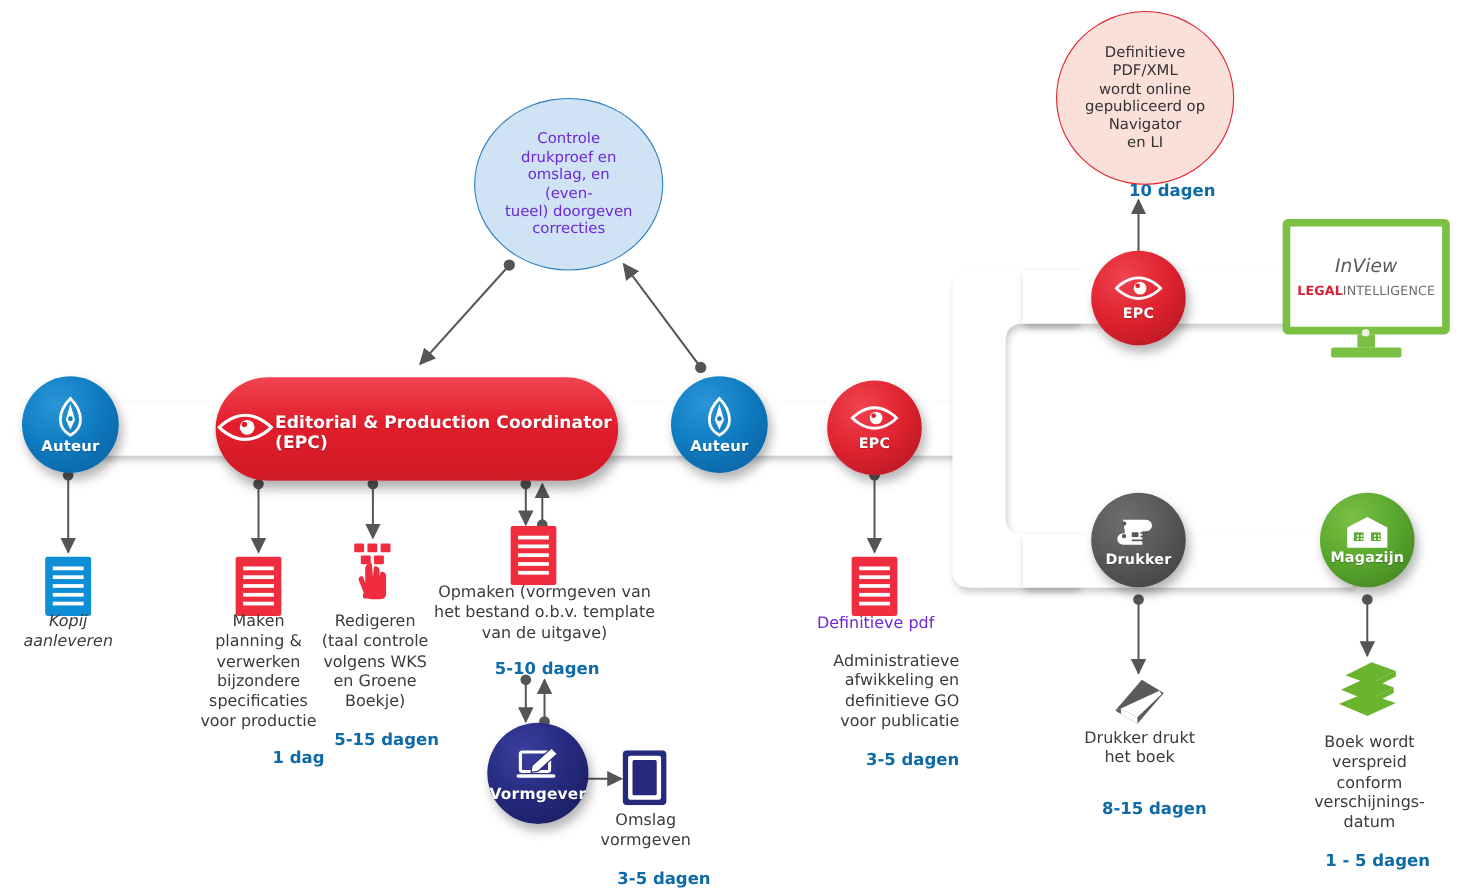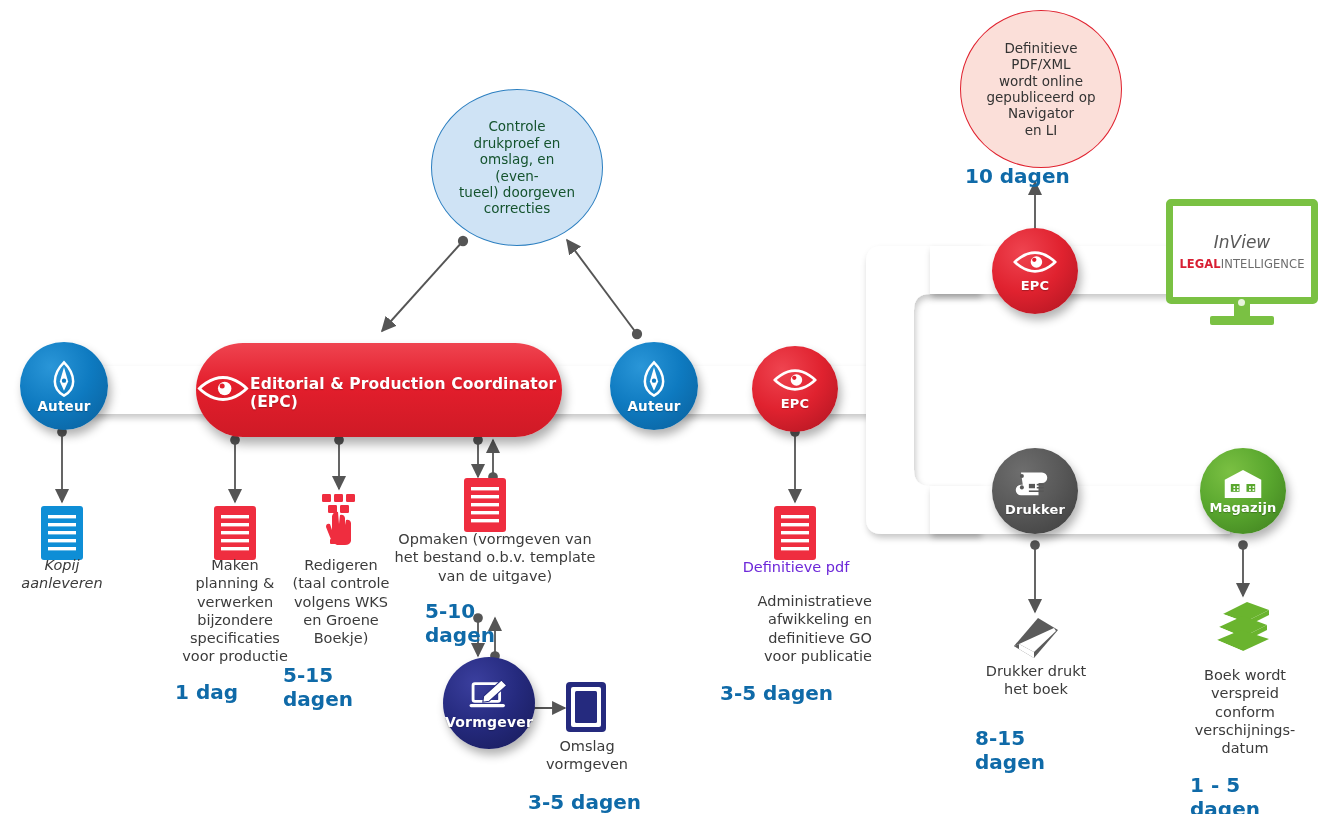--- a/index.html
+++ b/index.html
@@ -47,21 +47,21 @@
 
   
   .balloon{
     position:absolute;border-radius:50%;
     display:flex;align-items:center;justify-content:center;text-align:center;
     z-index:5;line-height:1.22;
   }
   #balloon-proof{
     left:431px;top:89px;width:170px;height:155px;
     background:#cfe3f5;border:1.6px solid #2c7fc0;
-    font-size:13.5px;color:#14532d;
+    font-size:13.5px;color:#6d28d9;
   }
   #balloon-pdf{
     left:960px;top:10px;width:160px;height:156px;
     background:#fbdfd9;border:1.8px solid #e0222f;
     font-size:13.5px;color:#333;
   }
   .balloon span{display:block;padding:0 12px;}
 
   
   #monitor{position:absolute;left:1166px;top:199px;width:152px;height:132px;z-index:6;}
@@ -81,21 +81,21 @@
   
   .docicon{position:absolute;z-index:4;}
 
   
   .cap{
     position:absolute;text-align:center;font-size:14.5px;line-height:1.26;
     color:#3b3b3b;z-index:4;
   }
   .cap.red{color:#6d28d9;}
   .days{
-    position:absolute;text-align:left;font-size:20px;font-weight:bold;
+    position:absolute;text-align:right;font-size:15px;font-weight:bold;
     color:#0f6aa8;z-index:4;
   }
   .bandwrap{position:absolute;z-index:1;}
 </style>
 </head>
 <body>
 
 <div id="stage">
 
   <div class="bandwrap">

